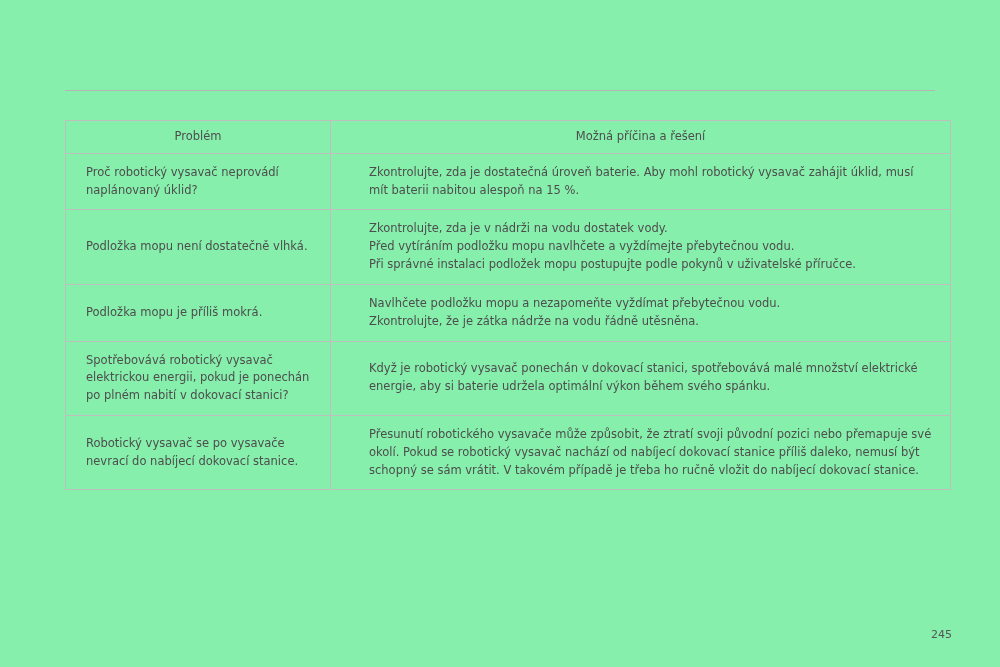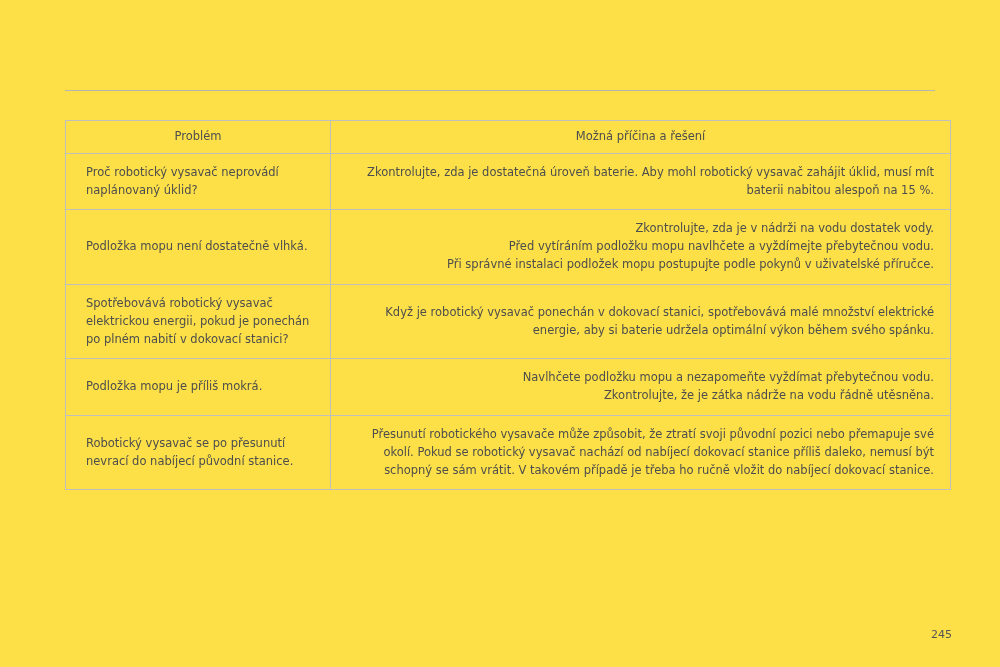--- a/index.html
+++ b/index.html
@@ -5,21 +5,21 @@
   html, body {
     margin: 0;
     padding: 0;
     background: #ffffff;
     font-family: "DejaVu Sans", "Liberation Sans", sans-serif;
   }
   .page {
     position: relative;
     width: 1000px;
     height: 667px;
-    background: #fde047;
+    background: #86efac;
     overflow: hidden;
   }
   .top-rule {
     position: absolute;
     left: 65px;
     top: 90px;
     width: 870px;
     height: 0;
     border-top: 1px solid #b5b5b5;
   }
@@ -45,23 +45,22 @@
   table.trouble th {
     text-align: center;
     padding: 7px 10px;
     color: #4d4d4d;
   }
   table.trouble td.problem {
     padding: 10px 14px 10px 20px;
     margin-top: 16px;
   }
   table.trouble td.solution {
-    padding: 10px 16px 10px 25px;
+    padding: 10px 16px 10px 38px;
     white-space: pre-line;
-    text-align: right;
   }
   table.trouble tr.row-last td {
     height: 72px;
   }
   .watermark {
     position: absolute;
     left: 408px;
     top: 308px;
     font-family: "DejaVu Serif", "Liberation Serif", serif;
     font-style: italic;
@@ -103,30 +102,30 @@
         <td class="problem">Proč robotický vysavač neprovádí naplánovaný úklid?</td>
         <td class="solution">Zkontrolujte, zda je dostatečná úroveň baterie. Aby mohl robotický vysavač zahájit úklid, musí mít baterii nabitou alespoň na 15 %.</td>
       </tr>
       <tr>
         <td class="problem">Podložka mopu není dostatečně vlhká.</td>
         <td class="solution">Zkontrolujte, zda je v nádrži na vodu dostatek vody.
 Před vytíráním podložku mopu navlhčete a vyždímejte přebytečnou vodu.
 Při správné instalaci podložek mopu postupujte podle pokynů v uživatelské příručce.</td>
       </tr>
       <tr>
-        <td class="problem">Spotřebovává robotický vysavač elektrickou energii, pokud je ponechán po plném nabití v dokovací stanici?</td>
-        <td class="solution">Když je robotický vysavač ponechán v dokovací stanici, spotřebovává malé množství elektrické energie, aby si baterie udržela optimální výkon během svého spánku.</td>
-      </tr>
-      <tr>
         <td class="problem">Podložka mopu je příliš mokrá.</td>
         <td class="solution">Navlhčete podložku mopu a nezapomeňte vyždímat přebytečnou vodu.
 Zkontrolujte, že je zátka nádrže na vodu řádně utěsněna.</td>
       </tr>
       <tr>
-        <td class="problem">Robotický vysavač se po přesunutí nevrací do nabíjecí původní stanice.</td>
+        <td class="problem">Spotřebovává robotický vysavač elektrickou energii, pokud je ponechán po plném nabití v dokovací stanici?</td>
+        <td class="solution">Když je robotický vysavač ponechán v dokovací stanici, spotřebovává malé množství elektrické energie, aby si baterie udržela optimální výkon během svého spánku.</td>
+      </tr>
+      <tr>
+        <td class="problem">Robotický vysavač se po vysavače nevrací do nabíjecí dokovací stanice.</td>
         <td class="solution">Přesunutí robotického vysavače může způsobit, že ztratí svoji původní pozici nebo přemapuje své okolí. Pokud se robotický vysavač nachází od nabíjecí dokovací stanice příliš daleko, nemusí být schopný se sám vrátit. V takovém případě je třeba ho ručně vložit do nabíjecí dokovací stanice.</td>
       </tr>
     </tbody>
   </table>
 
 
   <div class="page-number">245</div>
 
 </div>
 

